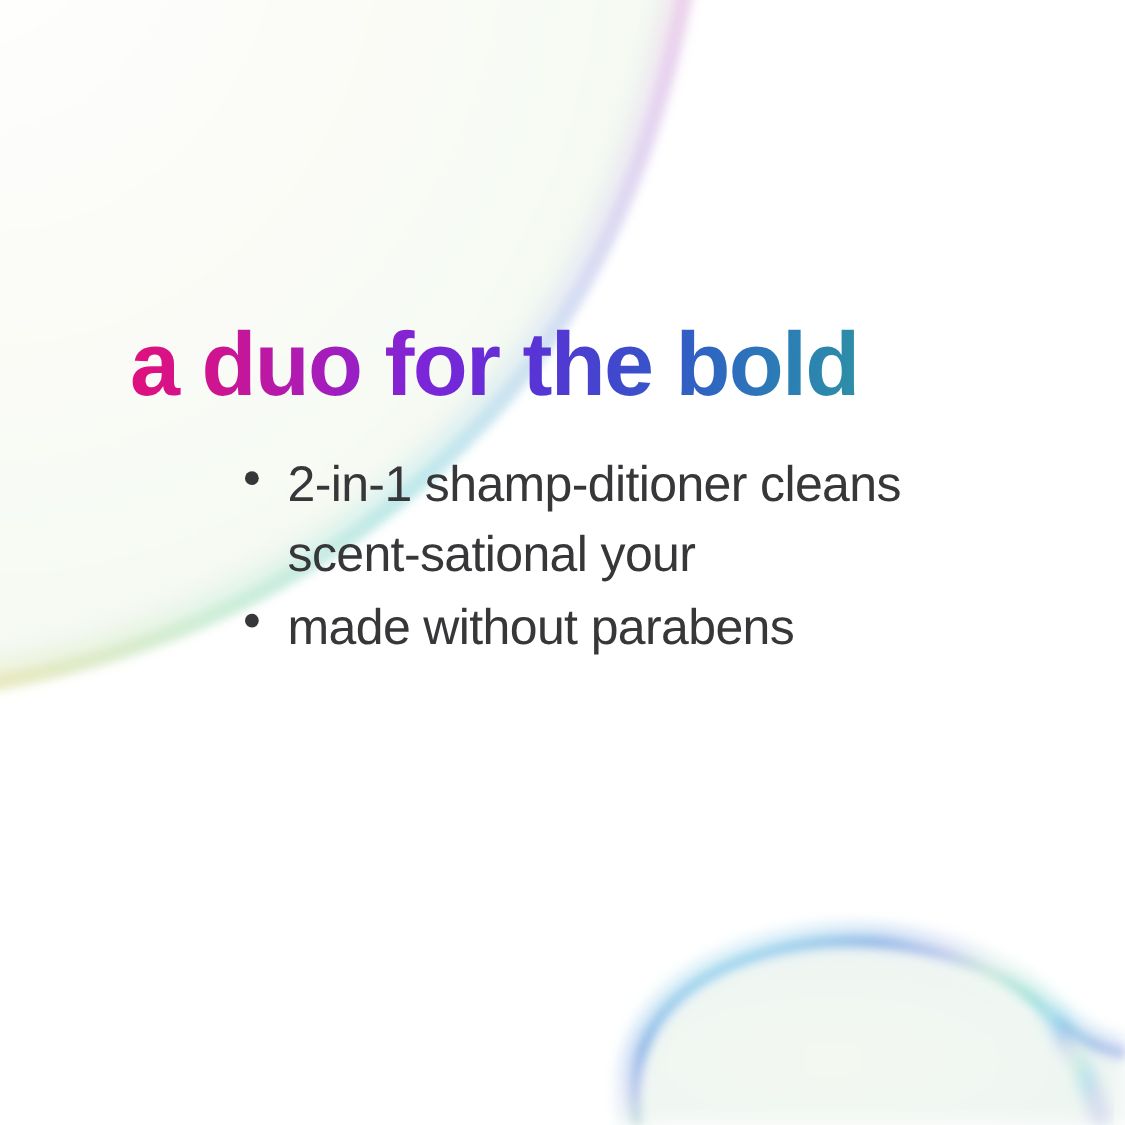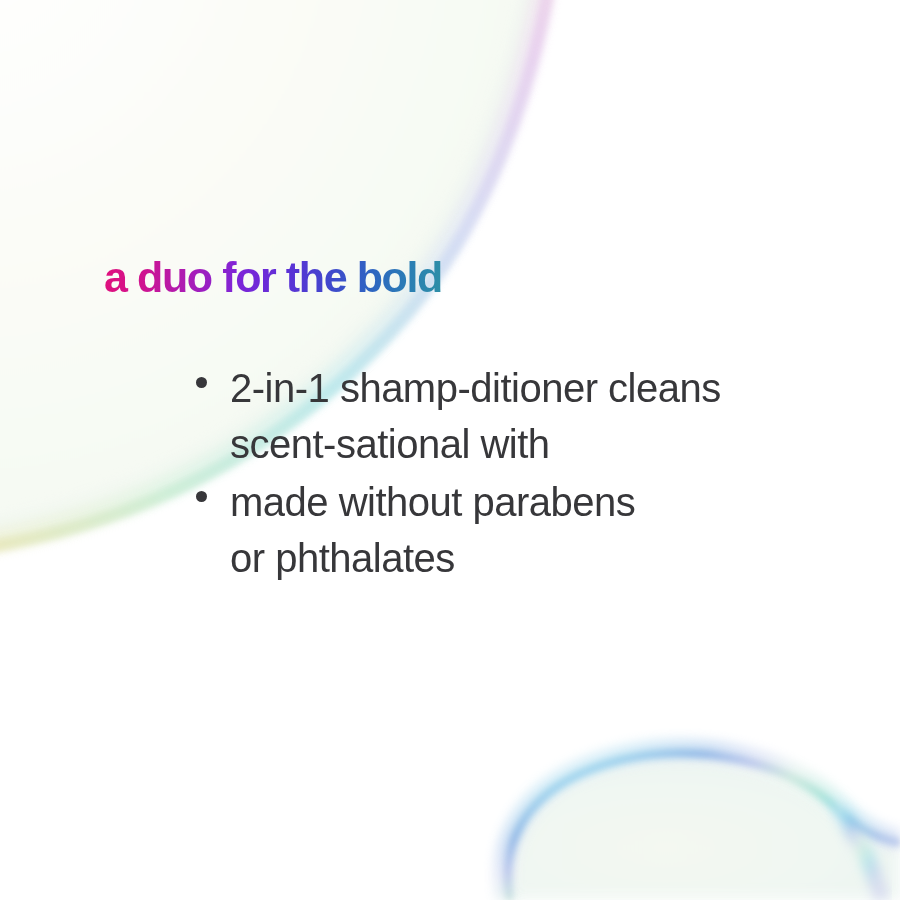--- a/index.html
+++ b/index.html
@@ -24,21 +24,21 @@
     inset:0;
     width:900px; height:900px;
     pointer-events:none;
   }
 
   
   #headline {
     position:absolute;
     left:104px;
     top:256px;
-    font-size:43px;
+    font-size:72px;
     font-weight:bold;
     letter-spacing:-1.4px;
     line-height:1.0;
     white-space:nowrap;
     background-image:linear-gradient(
         95deg,
         #e0107c 0%,
         #cf1490 12%,
         #a81cb8 26%,
         #7d25d8 40%,
@@ -179,28 +179,27 @@
   </svg>
 
   <div id="headline">a duo for the bold</div>
 
   <div id="bullet-list">
 
     <div class="bullet-item">
       <span class="bullet-dot"></span>
       <div class="bullet-lines">
         <span class="bullet-line">2-in-1 shamp-ditioner cleans</span>
-        <span class="bullet-line">scent-sational with</span>
+        <span class="bullet-line">scent-sational your</span>
       </div>
     </div>
 
     <div class="bullet-item">
       <span class="bullet-dot"></span>
       <div class="bullet-lines">
         <span class="bullet-line">made without parabens</span>
-        <span class="bullet-line">or phthalates</span>
       </div>
     </div>
 
 
   </div>
 
 </div>
 
 </body></html>

